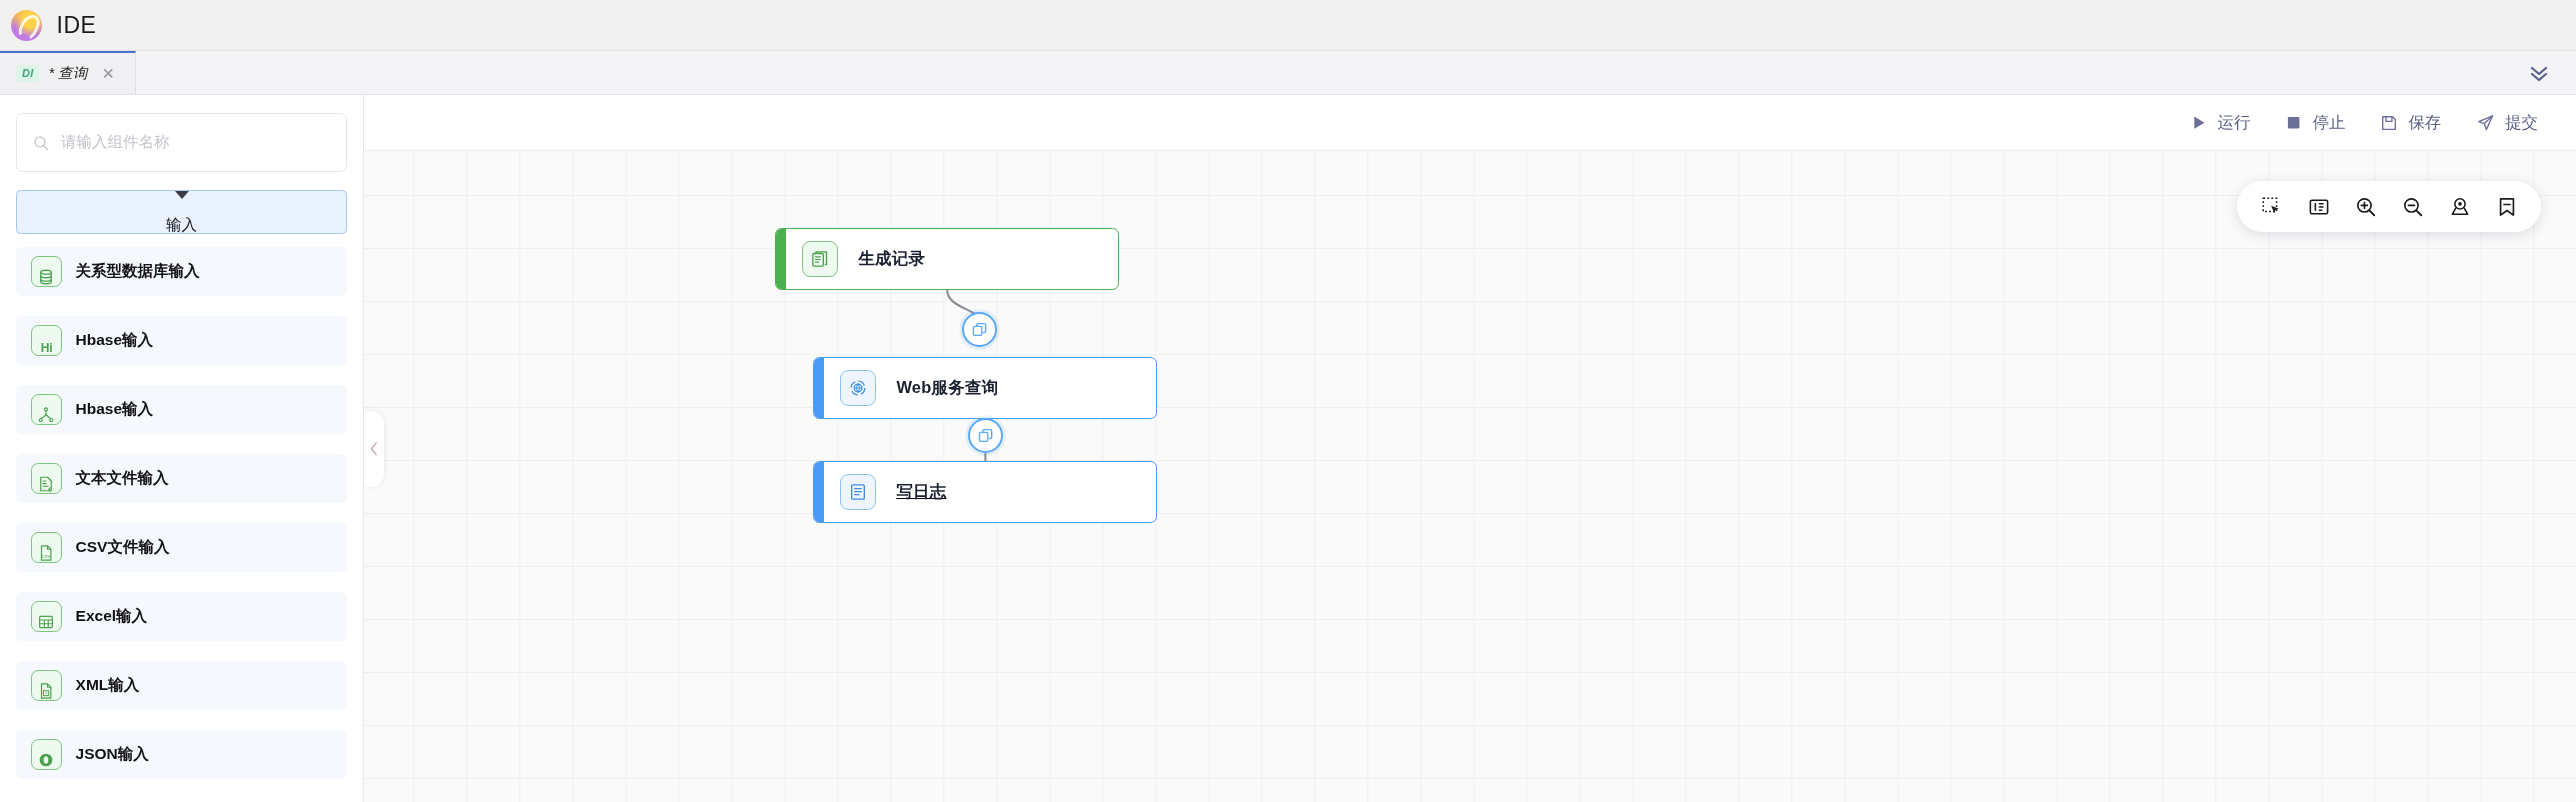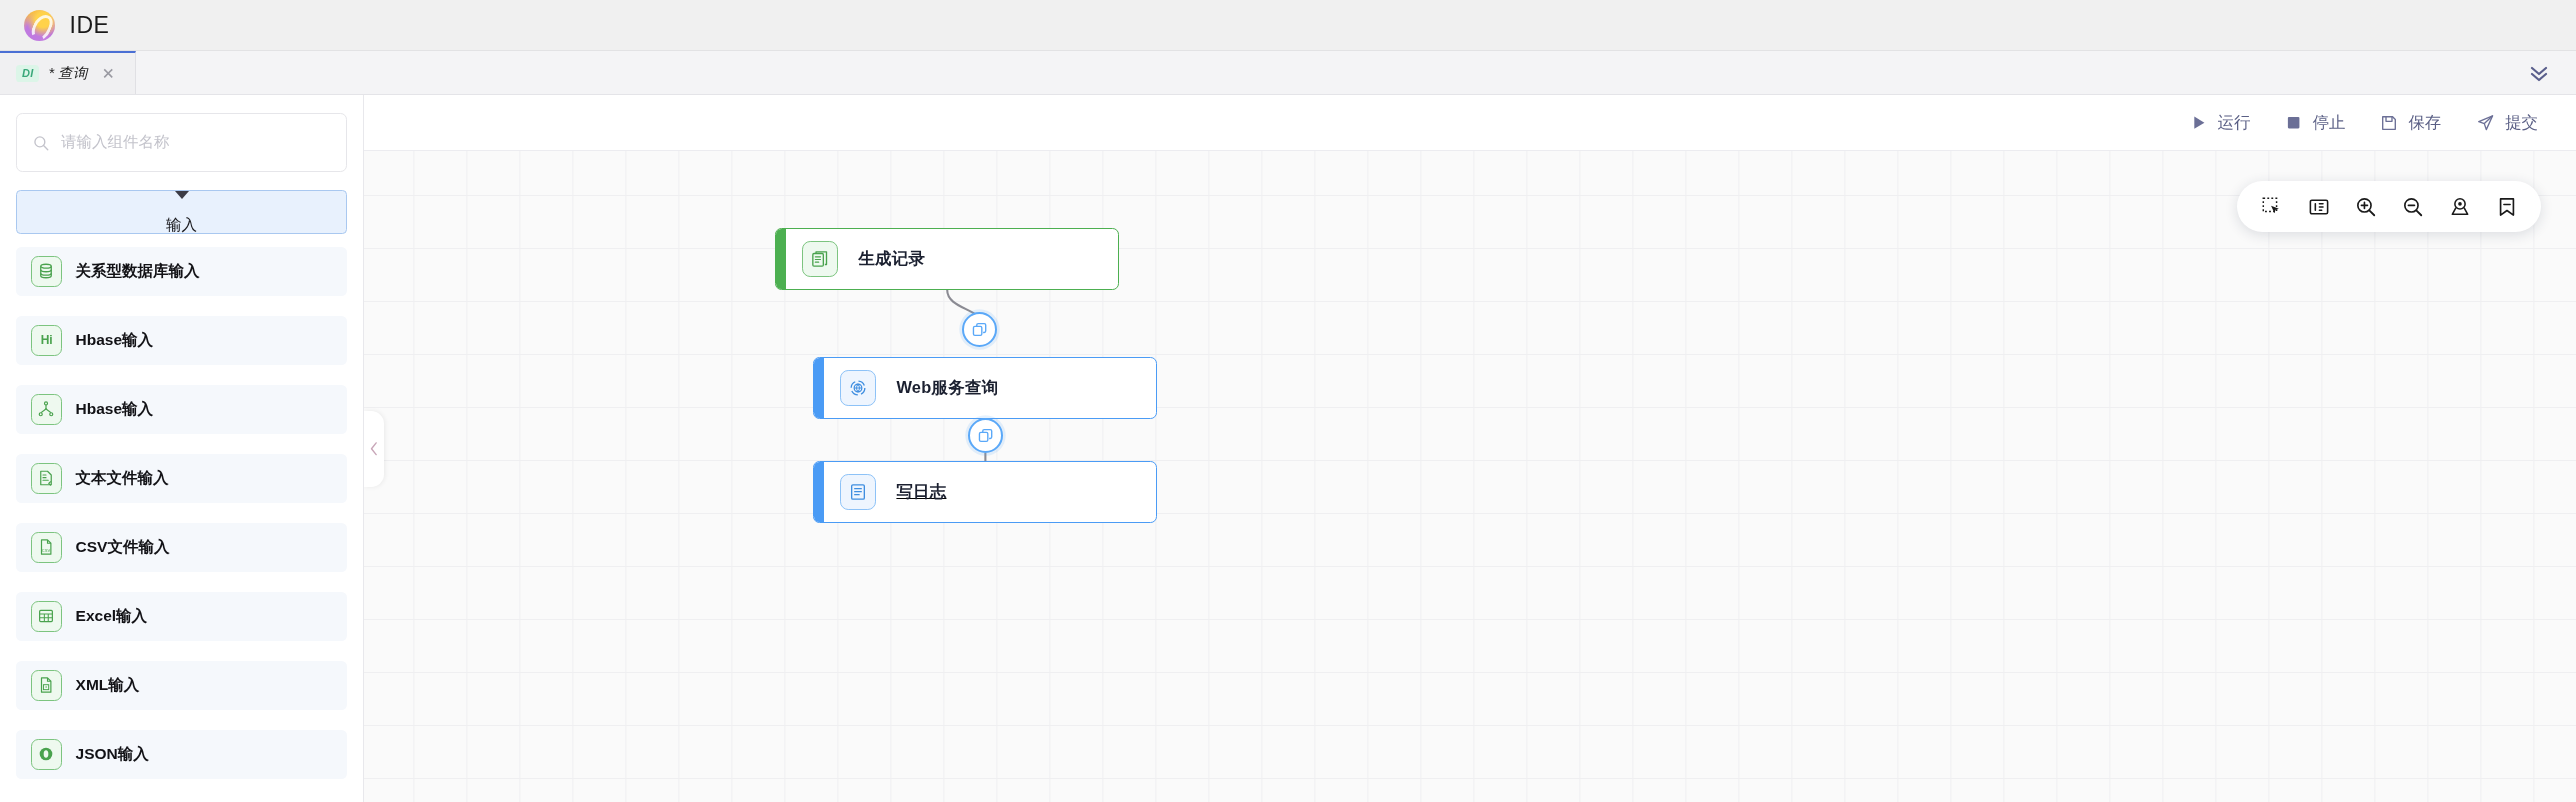--- a/index.html
+++ b/index.html
@@ -7,21 +7,21 @@
     width: 2576px; height: 802px;
     font-family: "Liberation Sans", "DejaVu Sans", sans-serif;
     background: #ffffff; overflow: hidden;
   }
 
   
   .titlebar {
     height: 51px; width: 100%;
     background: #f0f0f0;
     display: flex; align-items: center;
-    padding-left: 24px;
+    padding-left: 11px;
     border-bottom: 0.9px solid #e2e2e4;
   }
   .logo {
     width: 31px; height: 31px; border-radius: 50%;
     background:
       radial-gradient(circle at 62% 32%, #ffd24a 0 26%, rgba(255,210,74,0) 60%),
       radial-gradient(circle at 34% 70%, #c07ae0 0 30%, rgba(192,122,224,0) 66%),
       conic-gradient(from 200deg, #e8a6f0, #ffc842, #f2a93b, #d78ae8, #b96fdd, #e8a6f0);
     flex: 0 0 auto;
     position: relative; overflow: hidden;
@@ -103,21 +103,21 @@
 
   .comp-list { margin-top: 12.7px; }
   .comp-item {
     height: 49px; background: #f5f8fc; border-radius: 5.5px;
     display: flex; align-items: center; gap: 13.6px; padding: 0 14.6px;
     margin-bottom: 20px; cursor: grab;
   }
   .comp-icon {
     width: 31px; height: 31px; flex: 0 0 31px;
     border: 1.5px solid #7cc47f; border-radius: 7.3px; background: #eef9ef;
-    display: flex; align-items: center; justify-content: center;
+    display: flex; align-items: flex-end; justify-content: center;
   }
   .comp-icon svg { display: block; }
   .comp-icon .gl {
     font-size: 12px; font-weight: bold; color: #49a24d;
     font-family: "Liberation Sans", sans-serif; letter-spacing: -0.3px;
   }
   .comp-label { font-size: 15.5px; color: #121216; font-weight: 700; white-space: nowrap; }
 
   
   .canvaswrap { flex: 1; position: relative; background: #c4b5fd; overflow: hidden; }

